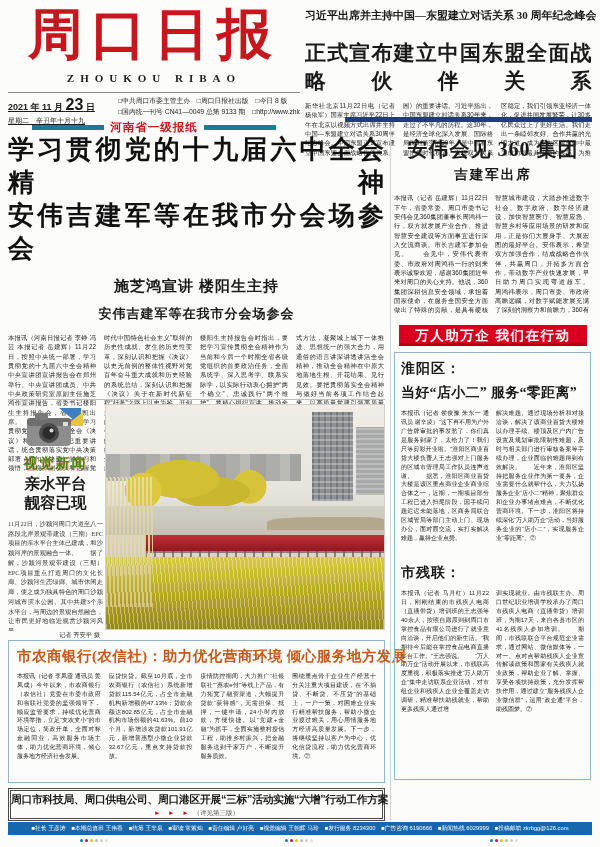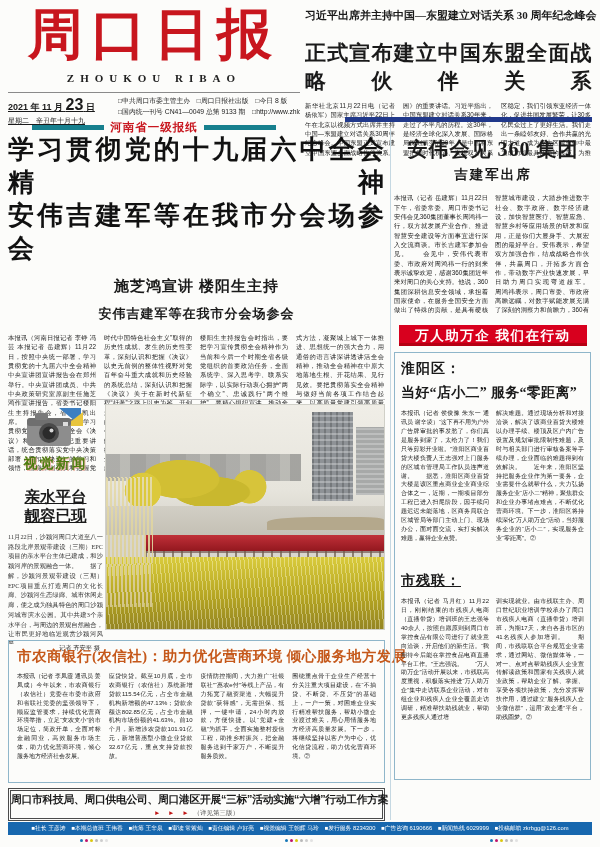--- a/index.html
+++ b/index.html
@@ -42,21 +42,21 @@
   .ld-sub2 { text-align:center; font-weight:800; font-size:13px; margin-top:9px; letter-spacing:1px; }
   .ld-cols { margin-top:10px; gap:8px; height:138px; }
   .ld-cols .col { width:88px; }
 
   
   #photo-section { left:8px; top:399px; width:377px; height:234px; border-top:1px solid #bfbfbf; padding-top:4px; }
   .ph-left { position:absolute; left:0; top:6px; width:95px; }
   .camera-wrap { text-align:center; }
   .vn-label { text-align:center; color:#4d7c0f; font-weight:900; font-size:14px; font-family:"Liberation Serif", serif;
     letter-spacing:2px; text-shadow:1px 1px 0 #f0b9ae; margin-top:1px; }
-  .ph-title { text-align:center; font-weight:900; font-size:15.5px; line-height:1.25; margin-top:14px;text-decoration:underline; }
+  .ph-title { text-align:center; font-weight:900; font-size:15.5px; line-height:1.25; margin-top:1px; }
   .ph-caption { font-family:"Liberation Serif", serif; font-size:6.3px; line-height:1.55; text-align:justify;
     color:#333; margin-top:6px; height:112px; overflow:hidden; }
   .ph-credit { font-family:"Liberation Serif", serif; font-size:6.3px; text-align:right; padding-right:3px; color:#333; }
   .ph-photo { position:absolute; left:97px; top:4px; width:280px; height:226px; overflow:hidden;
     background:linear-gradient(#f0eee7 0%, #e6e4dc 38%, #d9d6cd 52%); border:1px solid #d0d0c8; }
   .p-bldg-row { position:absolute; left:0; top:22%; width:70%; height:12%;
     background:repeating-linear-gradient(90deg,#a3a3a0 0 14px,#b3b3ae 14px 24px,#989895 24px 40px); opacity:.85; }
   .p-bldg-tall { position:absolute; left:74%; top:3%; width:15%; height:40%; background:#8e9296;
     background-image:repeating-linear-gradient(0deg, rgba(255,255,255,.28) 0 2px, transparent 2px 6px),
       repeating-linear-gradient(90deg, rgba(0,0,0,.18) 0 2px, transparent 2px 6px); }
@@ -112,21 +112,21 @@
   .mt-cols .col { width:94px; }
   #campaign-banner { margin:10px auto 0; width:188px; height:21px; background:#d8001e; color:#fff;
     font-weight:900; font-size:13.5px; line-height:21px; text-align:center; letter-spacing:1.5px;
     box-shadow:inset 0 -3px 0 rgba(120,0,0,.35); }
   #rail-box { margin-top:6px; width:197px; height:428px; border:1px solid #8fb6ca; padding:7px 6px; }
   .box-kicker { font-weight:900; font-size:14px; letter-spacing:1px; }
   .box-headline { font-family:"Liberation Serif", serif; font-weight:900; font-size:14px; margin-top:6px;
     white-space:nowrap; letter-spacing:0.3px; }
   .box-cols { margin-top:7px; gap:7px; height:146px; }
   .box-cols .col { width:89px; font-size:6px; }
-  .box-kicker.second { margin-top:17px;text-decoration:underline; }
+  .box-kicker.second { margin-top:9px; }
 
   
   #footer-bar { left:8px; top:822px; width:584px; height:13px; background:#1767ae; color:#fff;
     font-size:5.8px; line-height:13px; text-align:center; white-space:nowrap; overflow:hidden; }
   .dots-group { position:absolute; top:839px; display:flex; gap:2px; }
   .dot { width:3px; height:3px; border-radius:50%; display:inline-block; }
   .d1{background:#1778b8;} .d2{background:#c0146c;} .d3{background:#ddc80e;}
   .d4{background:#b9b9b9;} .d5{background:#cdcdcd;} .d6{background:#e2e2e2;}
 </style>
 </head>

